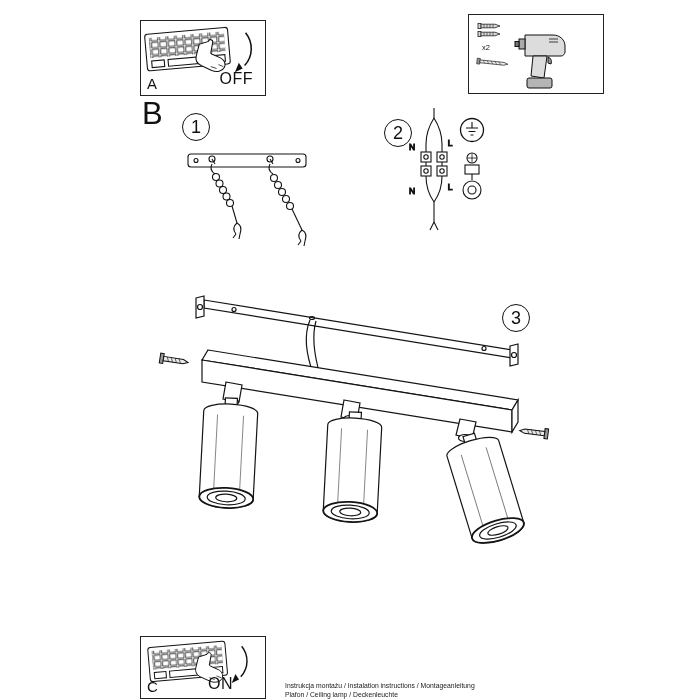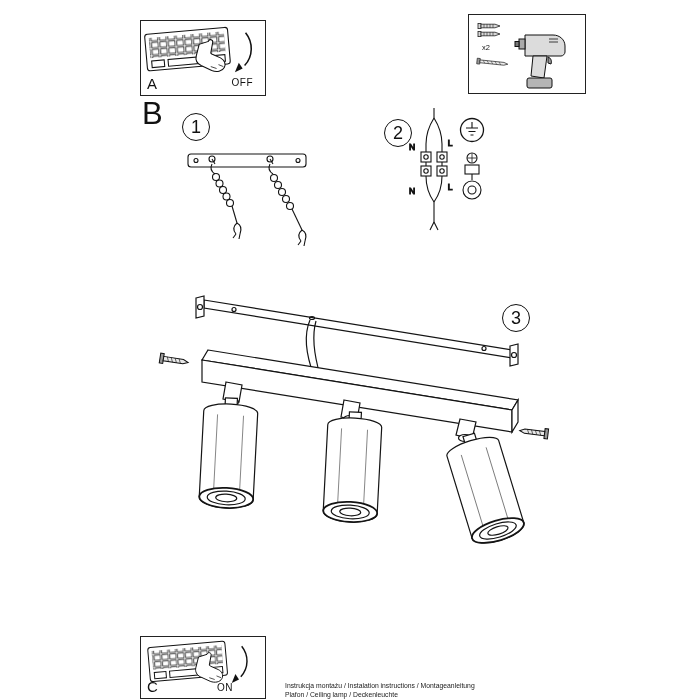--- a/index.html
+++ b/index.html
@@ -1,24 +1,24 @@
 <!DOCTYPE html>
 <html><head>
 <meta charset="utf-8">
 <style>
   * { margin:0; padding:0; box-sizing:border-box; }
   html,body { width:700px; height:700px; background:#fff;
     font-family:"Liberation Sans","DejaVu Sans",sans-serif; color:#111; }
   .page { position:relative; width:700px; height:700px; background:#fff; overflow:hidden; }
   .panel { position:absolute; border:1.3px solid #222; background:#fff; }
   .panel-a { left:140px; top:20px; width:126px; height:76px; }
-  .panel-tools { left:468px; top:14px; width:118px; height:80px; }
+  .panel-tools { left:468px; top:14px; width:136px; height:80px; }
   .panel-c { left:140px; top:636px; width:126px; height:63px; }
   .corner-label { position:absolute; left:6px; bottom:3px; font-size:15px; }
-  .action-label { position:absolute; font-size:10px; letter-spacing:0.5px; }
+  .action-label { position:absolute; font-size:16px; letter-spacing:0.5px; }
   .panel-a .action-label { right:12px; bottom:7px; }
   .panel-c .action-label { right:32px; bottom:5px; }
   .section-label { position:absolute; left:142px; top:96px; font-size:31px; }
   .step-circle { position:absolute; width:28px; height:28px; border:1.6px solid #111;
     border-radius:50%; display:flex; align-items:center; justify-content:center; font-size:18px; background:#fff; }
   #step1 { left:182px; top:113px; }
   #step2 { left:384px; top:119px; }
   #step3 { left:502px; top:304px; }
   .draw { position:absolute; }
   .footer { position:absolute; left:285px; top:682px; font-size:6.8px; line-height:8.6px; color:#222; }

